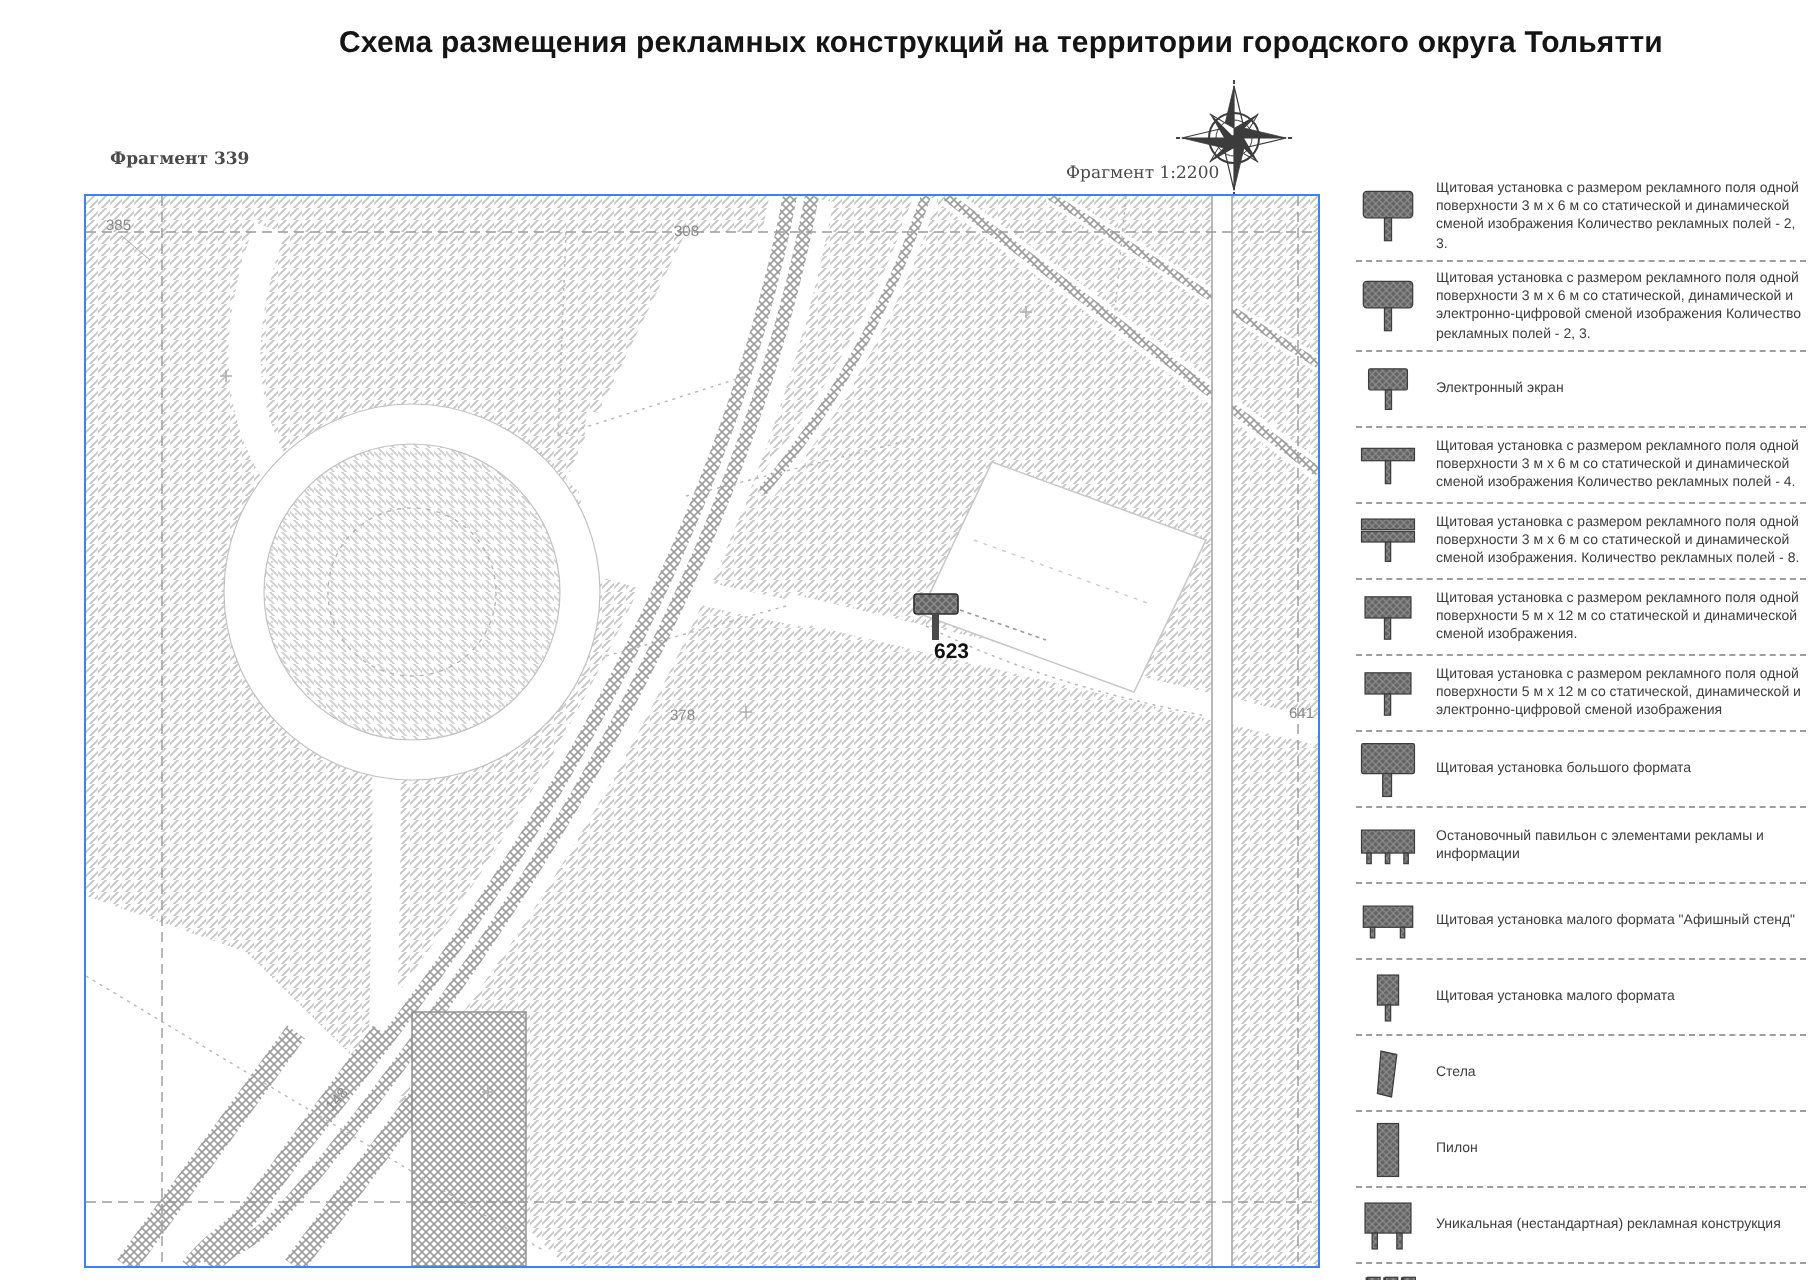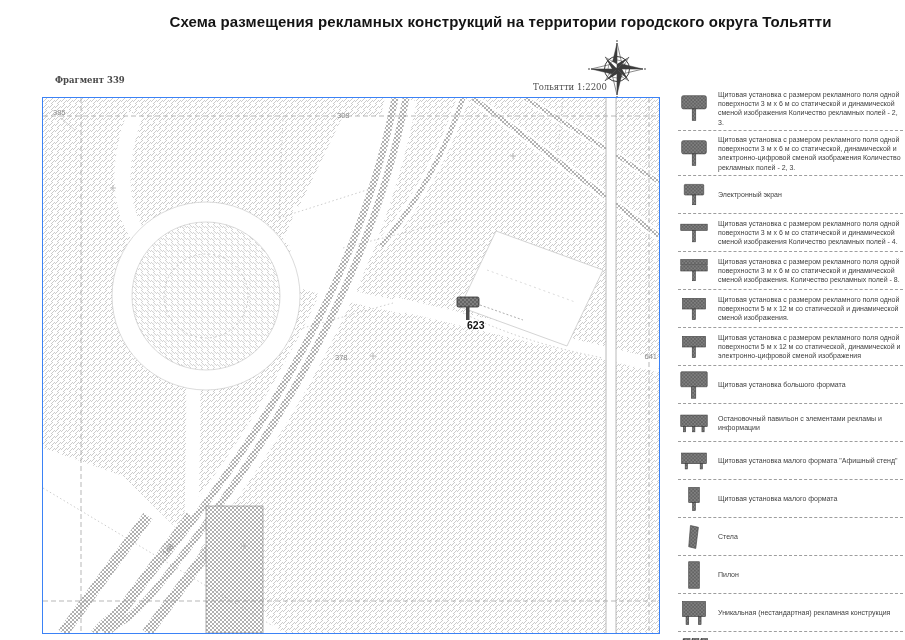--- a/index.html
+++ b/index.html
@@ -46,21 +46,21 @@
       <path d="M0,0 L4,4 M4,0 L0,4" stroke="#9c9c9c" stroke-width="0.8"></path>
     </pattern>
   </defs>
 </svg>
 
 <div class="page">
 
   <div class="title">Схема размещения рекламных конструкций на территории городского округа Тольятти</div>
 
   <div class="frag-label">Фрагмент 339</div>
-  <div class="scale-label">Тольятти 1:2200</div>
+  <div class="scale-label">Фрагмент 1:2200</div>
 
   <svg class="compass" viewBox="0 0 58 58">
     <g transform="translate(29,29)" stroke-linejoin="round">
       <g id="pts">
         <g>
           <path d="M0,-27 L0,-29" stroke="#444" stroke-width="1"></path>
           <polygon points="0,-26 0,0 -5,-5" fill="#3c3c3c" stroke="#3c3c3c" stroke-width="0.4"></polygon>
           <polygon points="0,-26 0,0 5,-5" fill="#fff" stroke="#3c3c3c" stroke-width="0.6"></polygon>
         </g>
         <g transform="rotate(45)">

